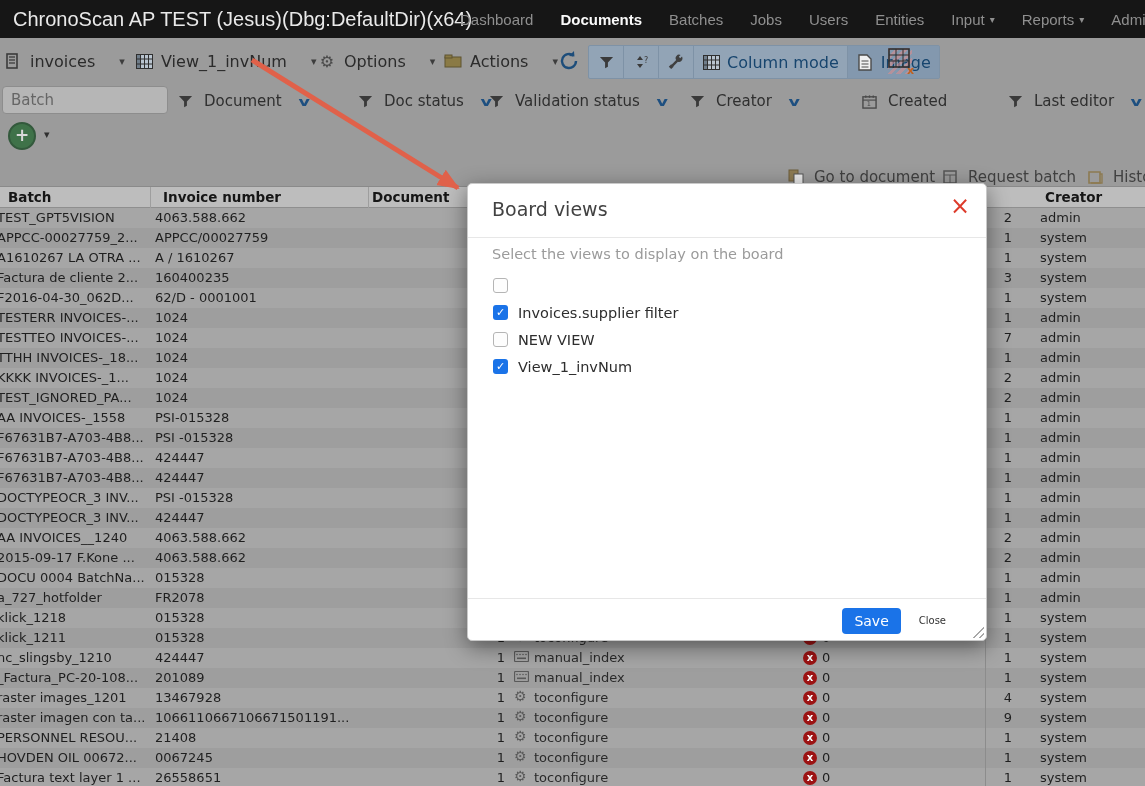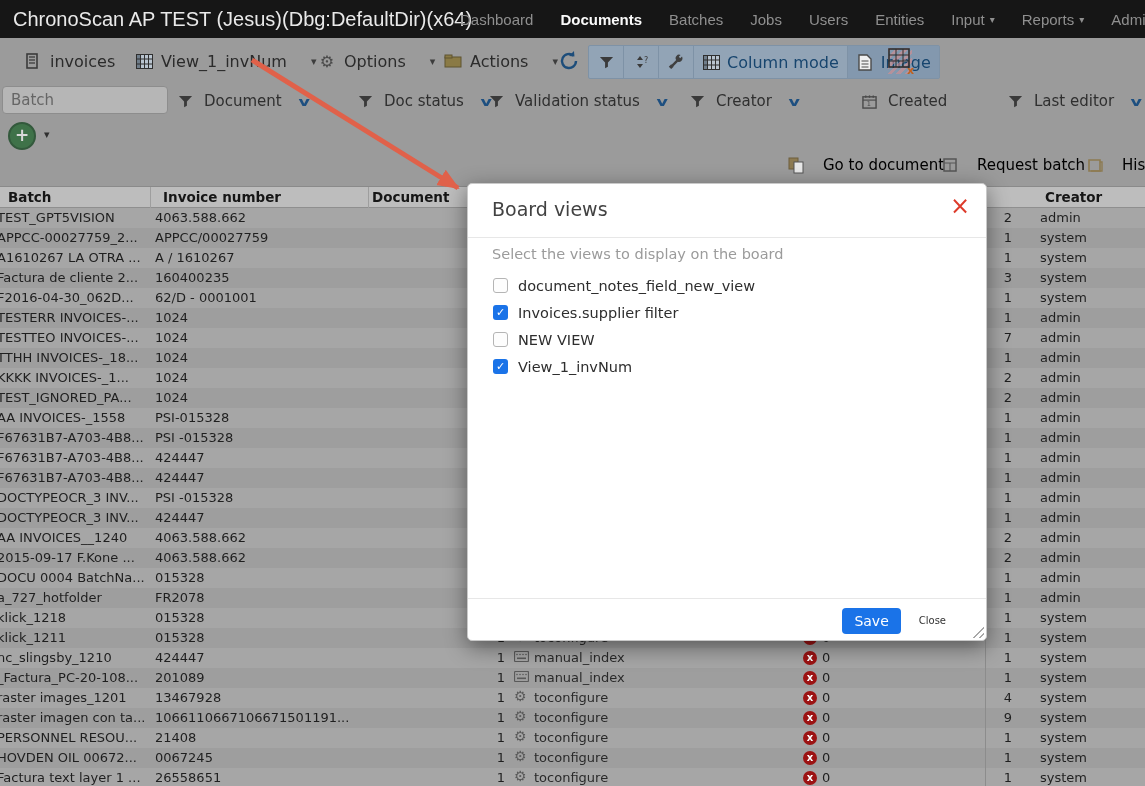--- a/index.html
+++ b/index.html
@@ -13,21 +13,21 @@
             font-family:"Liberation Sans",sans-serif;font-size:15px;color:#8f8f8f;white-space:nowrap;}
   .navitems .item{display:flex;align-items:center;gap:5px;cursor:pointer;}
   .navitems .item.active{color:#fafafa;font-weight:bold;}
   .navitems .caret{font-size:10px;color:#8f8f8f;}
   
   .toolbar{position:absolute;left:0;top:38px;width:1145px;height:46px;background:#9b9b9b;}
   .tbg{position:absolute;top:0;height:46px;display:flex;align-items:center;gap:8px;
        font-size:16px;color:#2b2b2b;cursor:pointer;white-space:nowrap;}
   .tbg .caret{font-size:11px;color:#3d3d3d;margin-left:16px;}
   .ticon{display:inline-flex;width:18px;height:18px;align-items:center;justify-content:center;}
-  .tbg-invoices{left:24px;}  .tbg-view{left:135px;}  .tbg-options{left:318px;}  .tbg-actions{left:444px;}
+  .tbg-invoices{left:4px;}  .tbg-view{left:135px;}  .tbg-options{left:318px;}  .tbg-actions{left:444px;}
   .refresh{position:absolute;left:558px;top:12px;width:22px;height:22px;cursor:pointer;}
   .icongroup{position:absolute;left:588px;top:7px;height:32px;display:flex;align-items:stretch;
              background:#92a4b6;border:1px solid #7e92a6;border-radius:2px;}
   .icell{display:flex;align-items:center;gap:7px;padding:0 8px;border-right:1px solid #7e92a6;
          color:#17456e;font-size:16px;cursor:pointer;white-space:nowrap;}
   .icell:last-child{border-right:none;}
   .icell.image{background:#8398ae;}
   .nogrid{position:absolute;left:888px;top:10px;width:24px;height:26px;cursor:pointer;
           background:repeating-linear-gradient(135deg,rgba(220,140,140,.55) 0 3px,rgba(0,0,0,0) 3px 6px);}
   .nogrid .gx{position:absolute;right:-2px;bottom:-3px;color:#c2601d;font-weight:bold;font-size:11px;}
@@ -42,22 +42,22 @@
   .fcaret{color:#1d4f80;font-weight:bold;font-size:13px;margin-left:8px;transform:scaleX(1.35);}
   .f-created{left:860px;}  .f-lasteditor{left:1006px;}
   
   .addrow{position:absolute;left:0;top:122px;width:300px;height:30px;}
   .plusbtn{position:absolute;left:8px;top:0;width:24px;height:24px;border-radius:50%;
            background:#3f7249;border:2px solid #33593c;color:#d9d9d9;font-size:17px;line-height:22px;
            text-align:center;cursor:pointer;font-weight:bold;}
   .pluscaret{position:absolute;left:44px;top:6px;font-size:11px;color:#2f2f2f;cursor:pointer;}
   
   .actionlinks{position:absolute;left:0;top:152px;width:1145px;height:34px;overflow:hidden;}
-  .alink{position:absolute;top:4px;display:flex;align-items:center;gap:18px;font-size:15px;
-         color:#000000;cursor:pointer;white-space:nowrap;}
+  .alink{position:absolute;top:16px;display:flex;align-items:center;gap:9px;font-size:15px;
+         color:#404040;cursor:pointer;white-space:nowrap;}
   .al-go{left:787px;} .al-rb{left:941px;} .al-hi{left:1086px;}
   
   .gridhead{position:absolute;left:0;top:186px;width:1145px;height:22px;background:#bdbdbd;
             border-top:1px solid #8a8a8a;border-bottom:1px solid #8f8f8f;box-sizing:border-box;
             font-weight:bold;font-size:13.5px;color:#161616;}
   .gh{position:absolute;top:2px;white-space:nowrap;}
   .gh-batch{left:8px;} .gh-inv{left:163px;} .gh-doc{left:372px;} .gh-creator{left:1045px;}
   .hsep{position:absolute;top:0;width:1px;height:22px;background:#9e9e9e;}
   .rows{position:absolute;left:0;top:208px;width:1145px;}
   .row{position:relative;width:1145px;height:20px;font-size:13px;color:#1f1f1f;cursor:pointer;}
@@ -679,21 +679,20 @@
 
   <div class="modal">
     <div class="m-head">
       <span class="m-title">Board views</span>
       <span class="m-close">×</span>
     </div>
     <div class="m-sub">Select the views to display on the board</div>
     <div class="m-opts">
         <div class="m-opt">
           <span class="cb off"></span>
-          <span>document_notes_field_new_view</span>
         </div>
         <div class="m-opt">
           <span class="cb on">✓</span>
           <span>Invoices.supplier filter</span>
         </div>
         <div class="m-opt">
           <span class="cb off"></span>
           <span>NEW VIEW</span>
         </div>
         <div class="m-opt">

